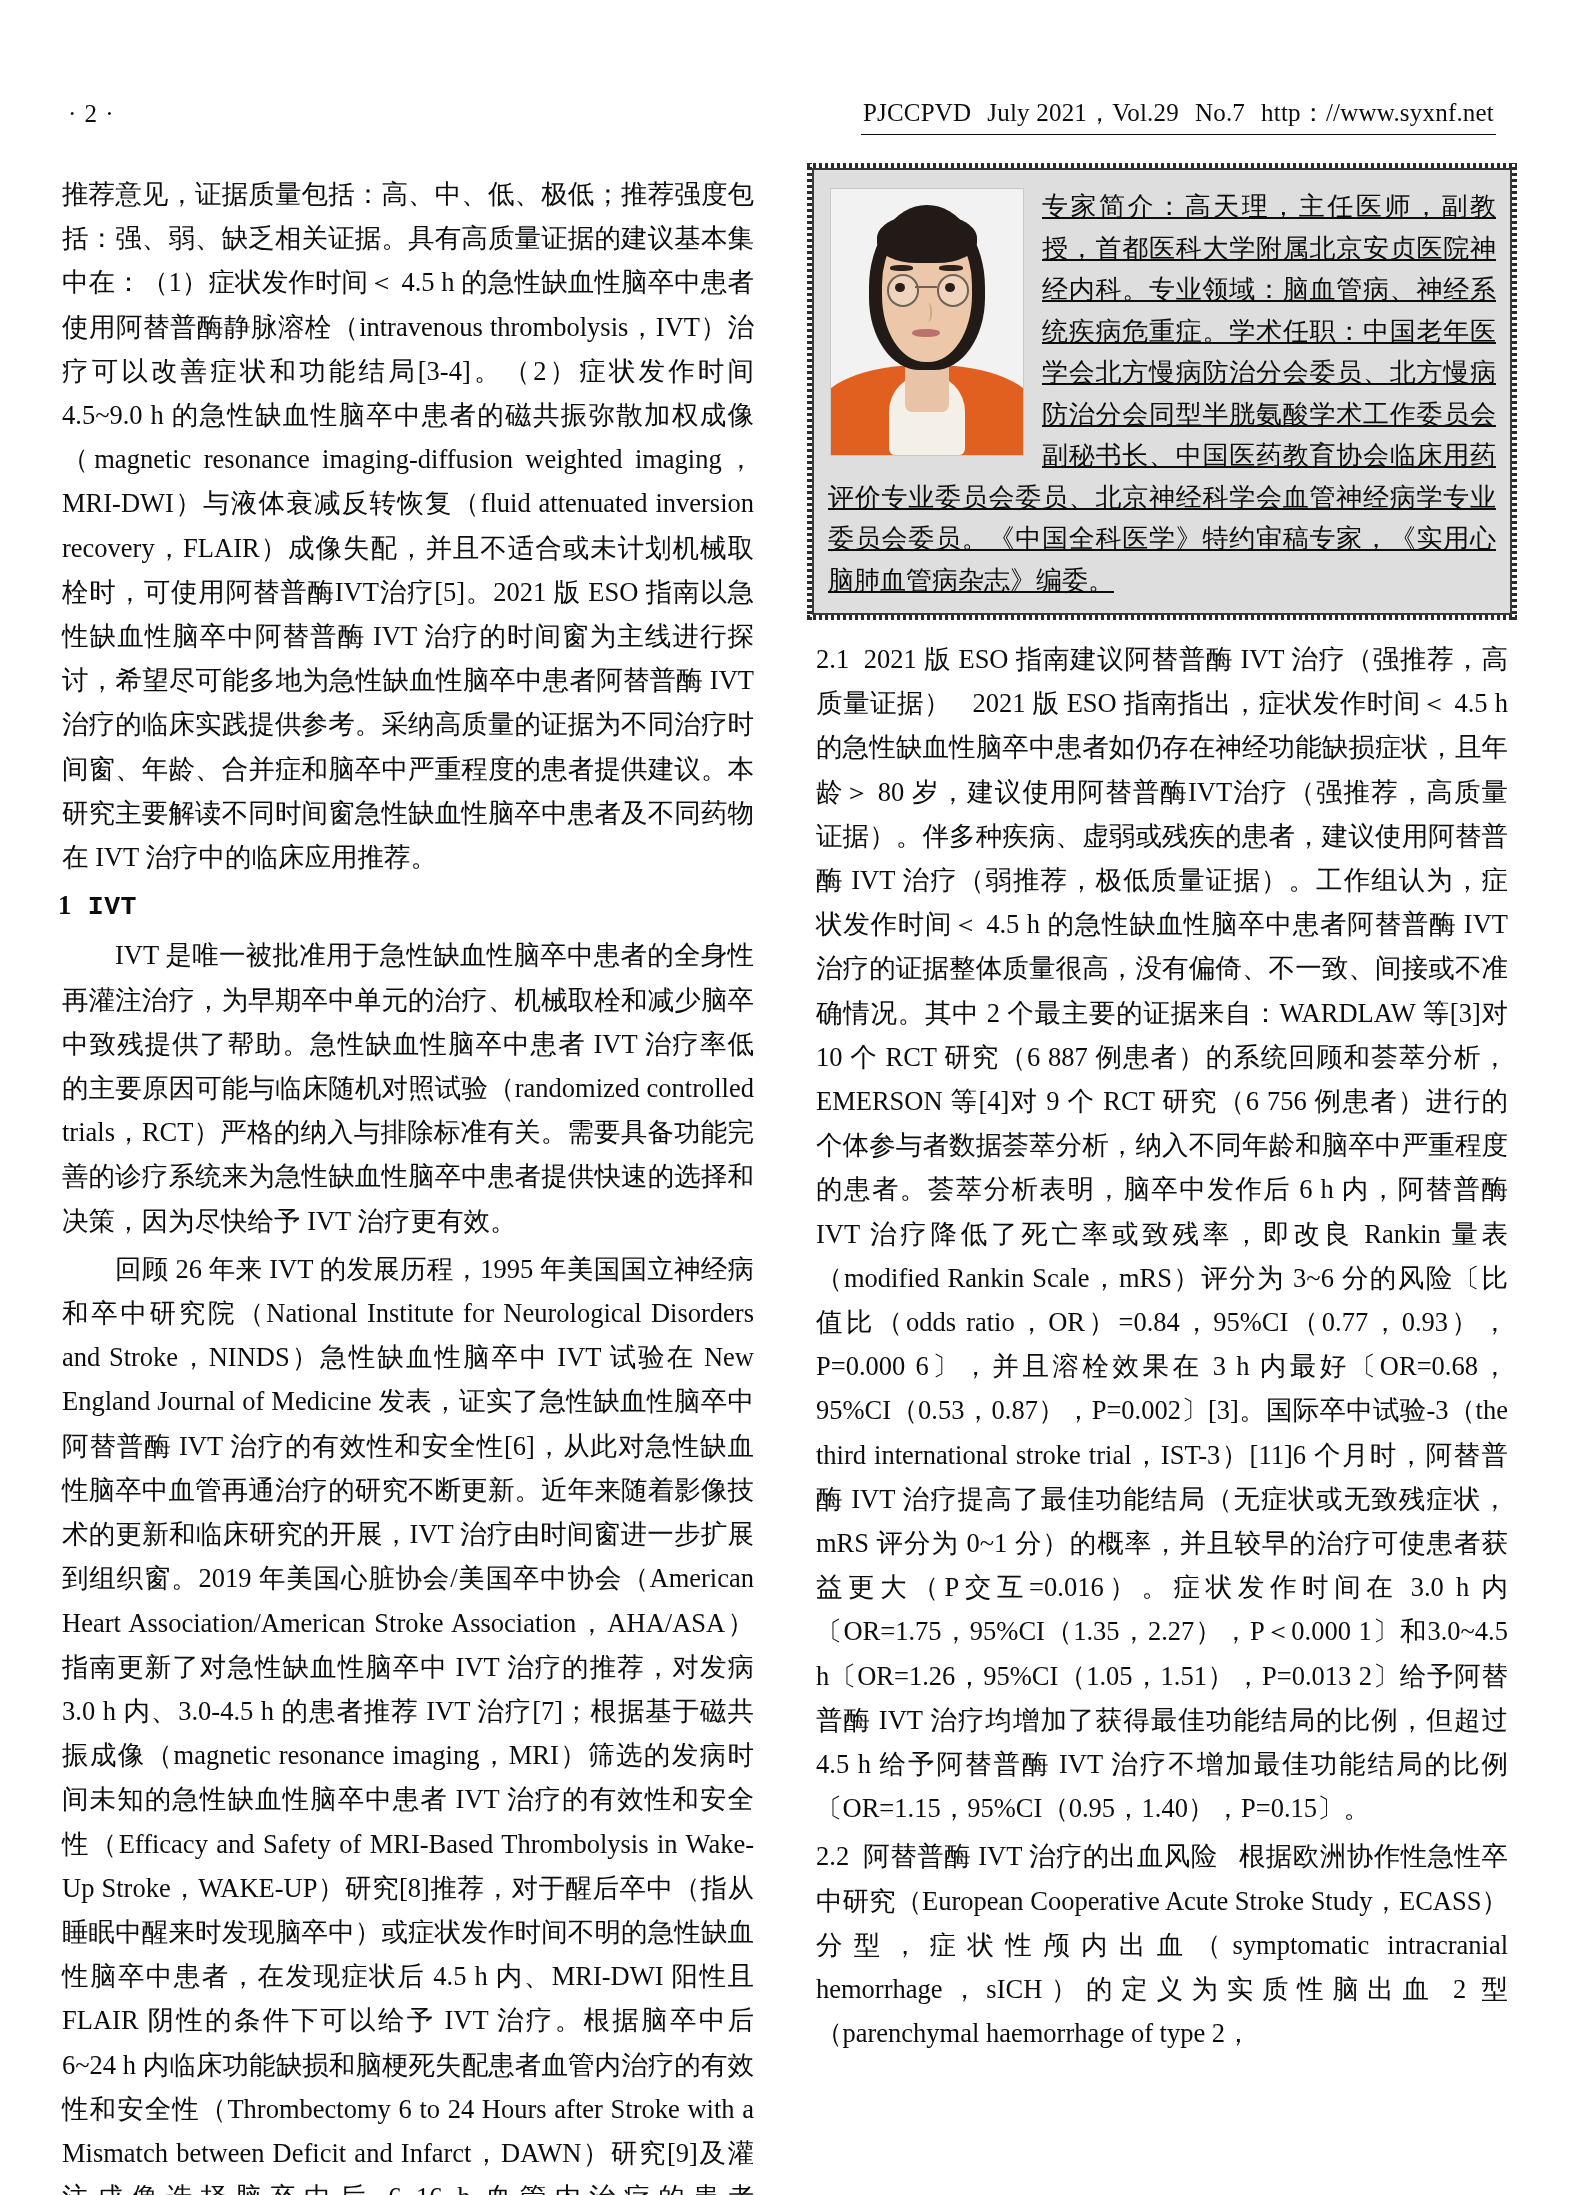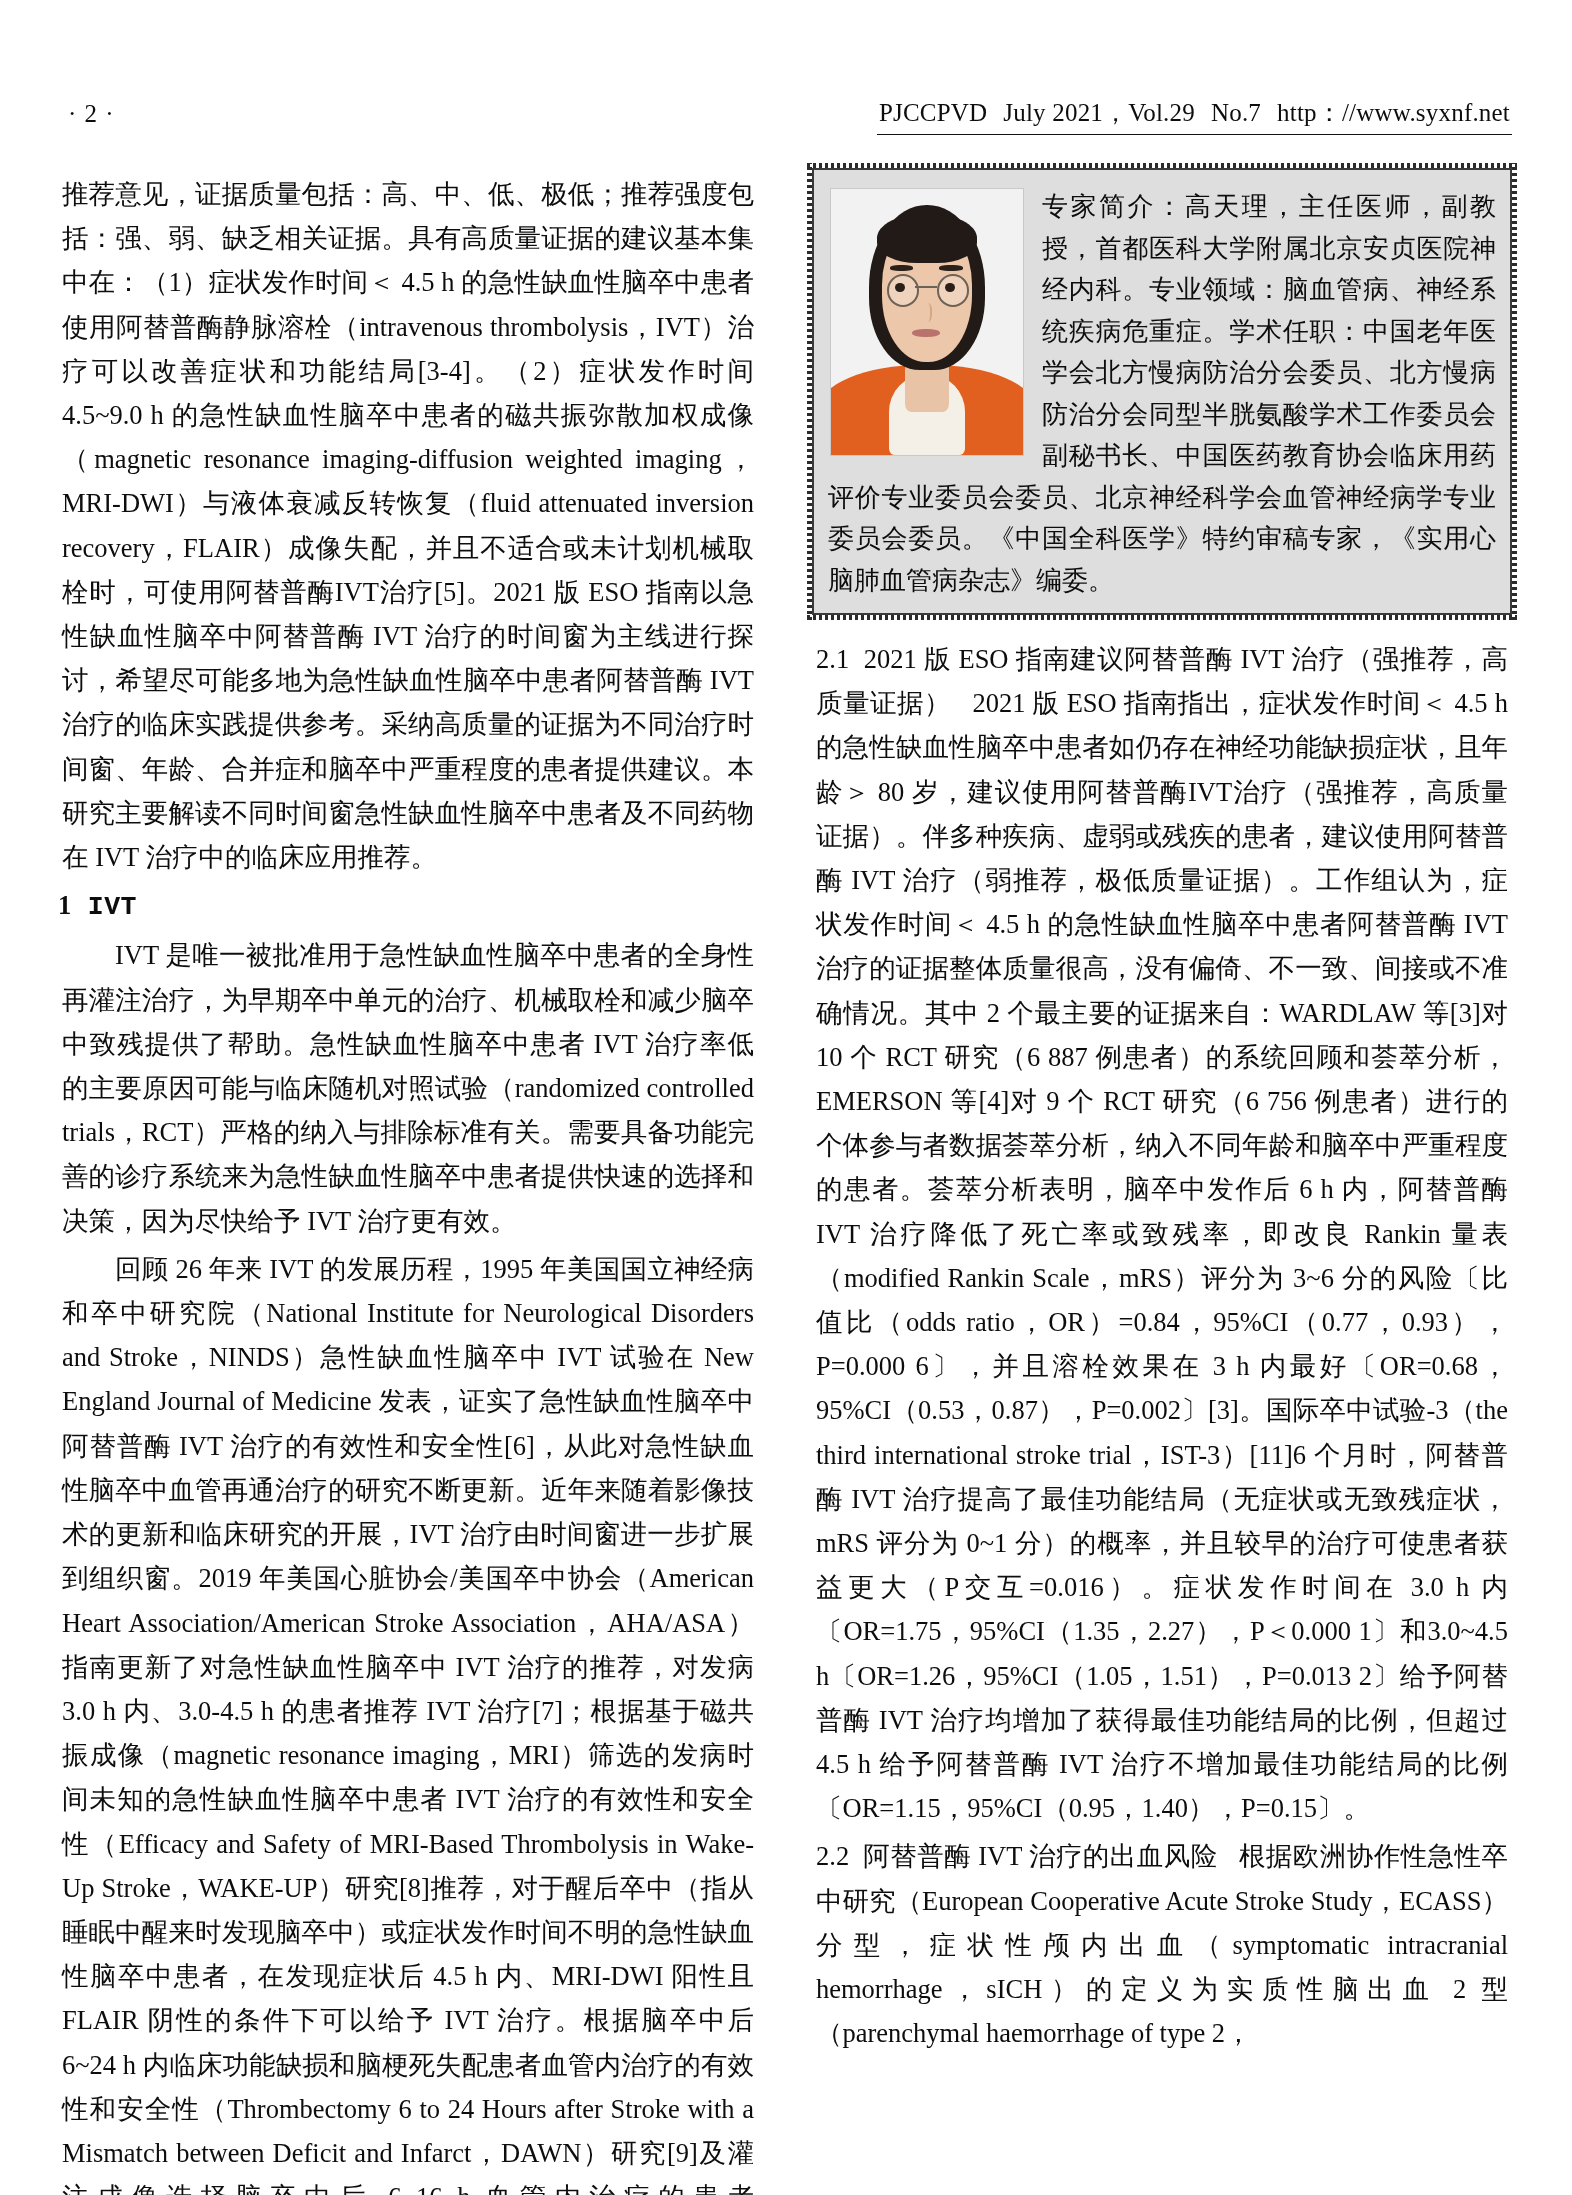--- a/index.html
+++ b/index.html
@@ -33,21 +33,21 @@
   .folio {
     position: absolute;
     left: 8px;
     top: 4px;
     font-size: 25px;
     letter-spacing: 1px;
     font-family: "Liberation Serif", serif;
   }
   .runhead-right {
     position: absolute;
-    right: 0px;
+    right: 16px;
     top: 0px;
     font-size: 25px;
     border-bottom: 1.6px solid #111;
     padding: 0 2px 5px 2px;
     white-space: nowrap;
     letter-spacing: 0.2px;
   }
   .runhead-right .sp { display:inline-block; width: 16px; }
 
   
@@ -95,21 +95,21 @@
     content: "";
     position: absolute;
     left: -7px; top: -7px; right: -7px; bottom: -7px;
     background:
       repeating-linear-gradient(90deg, #2b2b2b 0 3px, transparent 3px 6px) top/100% 5px no-repeat,
       repeating-linear-gradient(90deg, #2b2b2b 0 3px, transparent 3px 6px) bottom/100% 5px no-repeat,
       repeating-linear-gradient(0deg, #2b2b2b 0 3px, transparent 3px 6px) left/5px 100% no-repeat,
       repeating-linear-gradient(0deg, #2b2b2b 0 3px, transparent 3px 6px) right/5px 100% no-repeat;
     pointer-events: none;
   }
-  .bio-inner { position: relative; z-index: 1; }
+  .bio-inner { position: relative; z-index: 1; text-decoration: underline; }
 
   .portrait {
     float: left;
     width: 192px;
     height: 266px;
     margin: 2px 18px 6px 2px;
     background: #ffffff;
     position: relative;
     overflow: hidden;
     border: 1px solid #c9c9c9;

